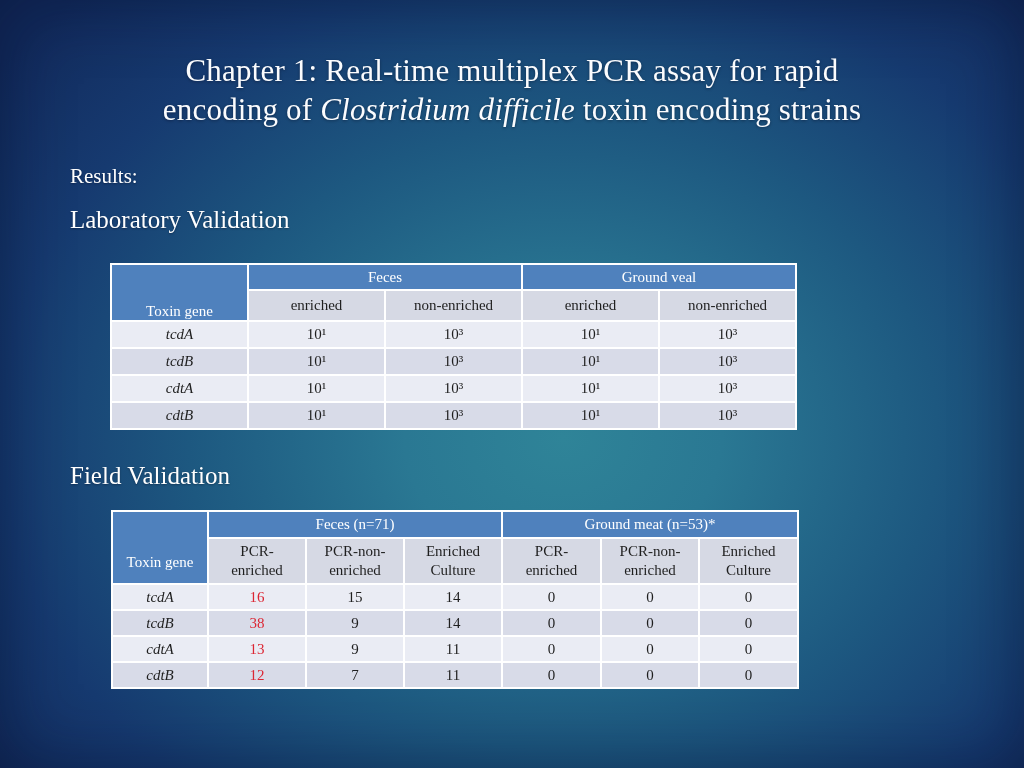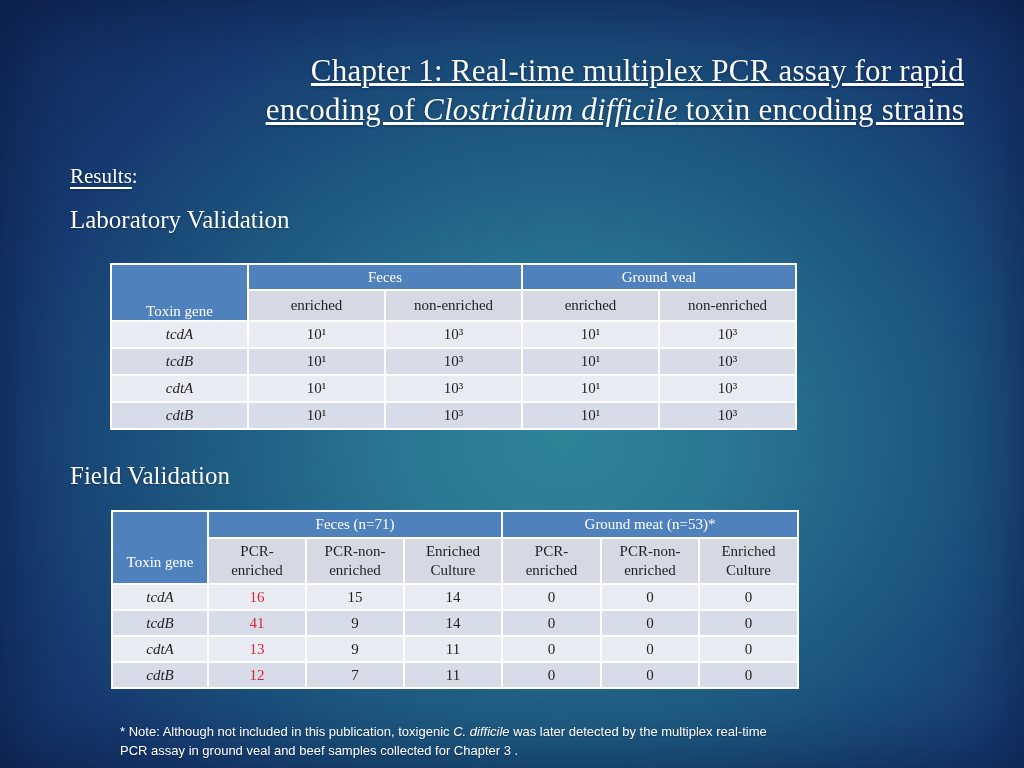--- a/index.html
+++ b/index.html
@@ -6,30 +6,30 @@
   .slide {
     position:relative; width:1024px; height:768px; overflow:hidden;
     font-family:"Liberation Serif","DejaVu Serif",serif;
     background:
       radial-gradient(ellipse 720px 600px at 55% 57%,
         var(--bg-center,#2f8498) 0%, #2a7893 22%, #1d5880 52%,
         #163a70 78%, var(--bg-edge,#122b5d) 100%);
     box-shadow: inset 0 0 70px rgba(4,12,40,.45);
   }
   .title {
-    position:absolute; top:52px; left:60px; right:60px; text-align:right;
+    position:absolute; top:52px; left:60px; right:60px; text-align:center;
     color:var(--title-white,#fbfcfe); font-size:31px; line-height:1.25;
-    text-shadow:0 1px 3px rgba(0,0,20,.4); letter-spacing:.2px;text-decoration:underline;
+    text-shadow:0 1px 3px rgba(0,0,20,.4); letter-spacing:.2px;
   }
   .italic { font-style:italic; }
   .results {
     position:absolute; left:70px; top:164px; color:#fff; font-size:21px;
     text-shadow:0 1px 2px rgba(0,0,20,.35);
   }
-  .results .u { text-decoration:underline; text-underline-offset:4px;margin-top:20px; }
+  .results .u { text-underline-offset:4px;margin-top:20px; }
   .section-heading {
     position:absolute; left:70px; color:#fff; font-size:25px;
     text-shadow:0 1px 2px rgba(0,0,20,.35);
   }
   #lab-heading { top:206px; }
   #field-heading { top:462px; }
 
   table.ptable {
     position:absolute; border-collapse:collapse; table-layout:fixed;
     font-size:15px; color:var(--text-dark,#1f1f1f);
@@ -164,21 +164,21 @@
       <td class="gene-cell">tcdA</td>
       <td class="red">16</td>
       <td>15</td>
       <td>14</td>
       <td>0</td>
       <td>0</td>
       <td>0</td>
     </tr>
     <tr class="drow row-dark">
       <td class="gene-cell">tcdB</td>
-      <td class="red">41</td>
+      <td class="red">38</td>
       <td>9</td>
       <td>14</td>
       <td>0</td>
       <td>0</td>
       <td>0</td>
     </tr>
     <tr class="drow row-light">
       <td class="gene-cell">cdtA</td>
       <td class="red">13</td>
       <td>9</td>
@@ -192,18 +192,14 @@
       <td class="red">12</td>
       <td>7</td>
       <td>11</td>
       <td>0</td>
       <td>0</td>
       <td>0</td>
     </tr>
   </tbody>
     </table>
 
-  <div class="note">
-    <span>* Note: Although not included in this publication, toxigenic </span><span class="italic">C. difficile</span><span> was later detected by the multiplex real-time
-PCR assay in ground veal and beef samples collected for Chapter 3 .</span>
-  </div>
 
 </div>
 
 </body></html>

